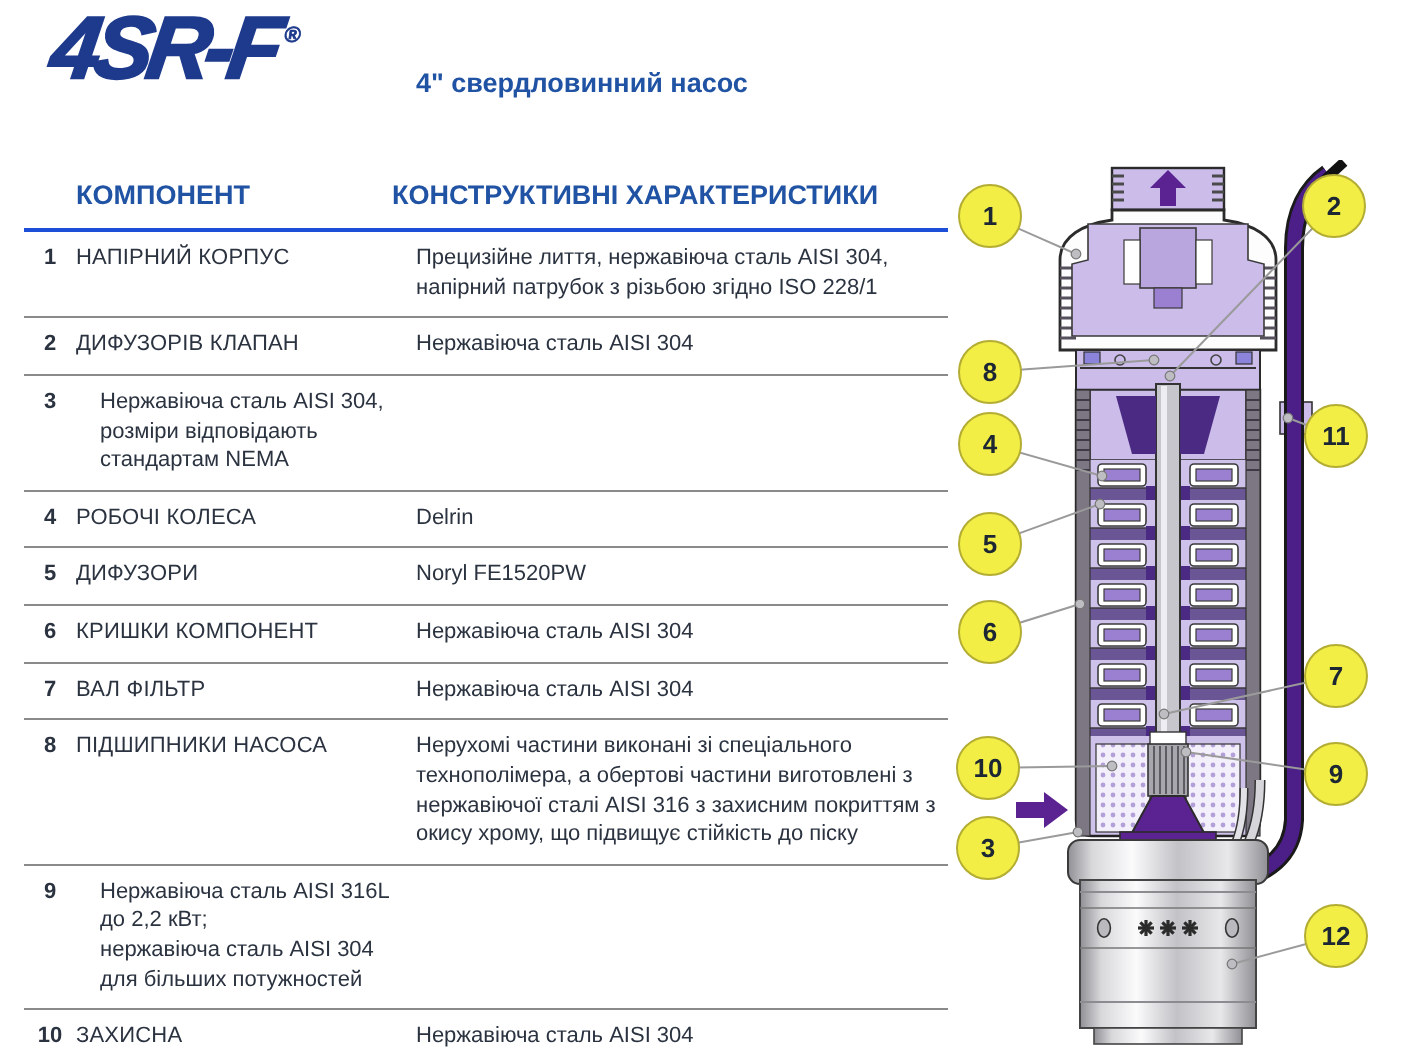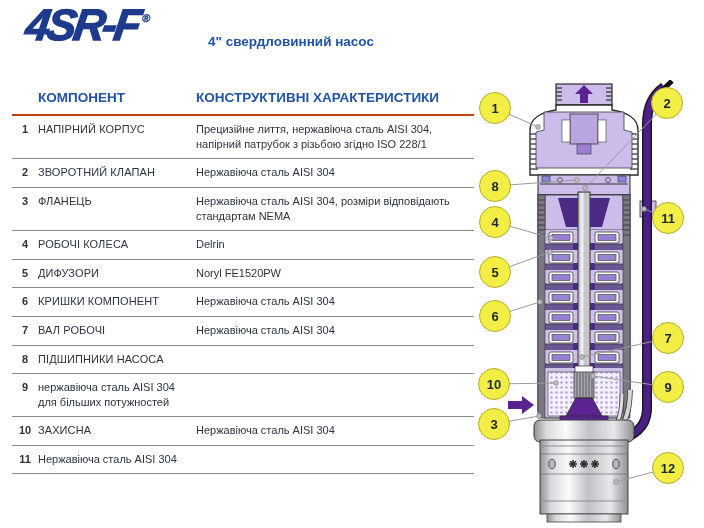--- a/index.html
+++ b/index.html
@@ -12,29 +12,29 @@
   .logo{position:absolute;left:26px;top:0px;color:var(--logo_navy,#1e3a8c);
     font-style:italic;font-weight:bold;font-size:44px;letter-spacing:-3px;
     transform:skewX(-8deg);-webkit-text-stroke:1.3px currentColor;}
   .logo-reg{font-size:11px;letter-spacing:0;-webkit-text-stroke:0.4px currentColor;
     vertical-align:18px;margin-left:3px;}
   .subtitle{position:absolute;left:208px;top:34px;font-size:13.5px;font-weight:bold;
     color:var(--header_blue,#2053a4);}
   
   .spec-table{position:absolute;left:12px;top:90px;width:462px;}
   .thead{display:grid;grid-template-columns:26px 158px 1fr;
-    padding-bottom:9px;border-bottom:2px solid #c2410c;}
+    padding-bottom:9px;border-bottom:2px solid #1d4ed8;}
   .thead div{font-size:13.5px;font-weight:bold;color:var(--header_blue,#2053a4);}
   .th-comp{grid-column:2;}
   .th-char{grid-column:3;}
   .trow{display:grid;grid-template-columns:26px 158px 1fr;
     padding:6px 0 7px;border-bottom:1.5px solid var(--divider_gray,#8a8a8a);}
   .tnum{font-size:11px;font-weight:bold;text-align:center;line-height:1.3;}
   .tname{font-size:11px;font-weight:normal;line-height:1.3;padding-right:8px;letter-spacing:.1px;}
-  .tdesc{font-size:11px;line-height:1.33;}
+  .tdesc{font-size:11px;line-height:1.33;margin-left:12px;}
   
   .diagram{position:absolute;left:474px;top:80px;width:230px;height:448px;}
   .co-line{stroke:#9a9a9a;stroke-width:1;}
   .co-dot{fill:#bdbdc2;stroke:#777;stroke-width:.6;}
   .co-circle{fill:var(--callout_yellow,#f2ee46);stroke:var(--callout_border,#b3ad33);stroke-width:1;}
   .co-num{fill:#1c2733;font-family:"Liberation Sans",sans-serif;font-size:13px;font-weight:bold;
     text-anchor:middle;}
   .dkpurple{fill:var(--pump_dark_purple,#5b2292);}
 </style>
 </head>
@@ -51,28 +51,27 @@
   <div id="table-body">
       <div class="trow">
         <div class="tnum">1</div>
         <div class="tname">НАПІРНИЙ КОРПУС</div>
         <div class="tdesc">
           <div>Прецизійне лиття, нержавіюча сталь AISI 304, напірний патрубок з різьбою згідно ISO 228/1</div>
         </div>
       </div>
       <div class="trow">
         <div class="tnum">2</div>
-        <div class="tname">ЗВОРОТНИЙ КЛАПАН</div>
+        <div class="tname">ДИФУЗОРІВ КЛАПАН</div>
         <div class="tdesc">
           <div>Нержавіюча сталь AISI 304</div>
         </div>
       </div>
       <div class="trow">
         <div class="tnum">3</div>
-        <div class="tname">ФЛАНЕЦЬ</div>
         <div class="tdesc">
           <div>Нержавіюча сталь AISI 304, розміри відповідають стандартам NEMA</div>
         </div>
       </div>
       <div class="trow">
         <div class="tnum">4</div>
         <div class="tname">РОБОЧІ КОЛЕСА</div>
         <div class="tdesc">
           <div>Delrin</div>
         </div>
@@ -86,32 +85,36 @@
       </div>
       <div class="trow">
         <div class="tnum">6</div>
         <div class="tname">КРИШКИ КОМПОНЕНТ</div>
         <div class="tdesc">
           <div>Нержавіюча сталь AISI 304</div>
         </div>
       </div>
       <div class="trow">
         <div class="tnum">7</div>
-        <div class="tname">ВАЛ РОБОЧІ</div>
+        <div class="tname">ВАЛ ФІЛЬТР</div>
         <div class="tdesc">
           <div>Нержавіюча сталь AISI 304</div>
         </div>
       </div>
       <div class="trow">
         <div class="tnum">8</div>
         <div class="tname">ПІДШИПНИКИ НАСОСА</div>
+        <div class="tdesc">
+          <div>Нерухомі частини виконані зі спеціального технополімера, а обертові частини виготовлені з нержавіючої сталі AISI 316 з захисним покриттям з окису хрому, що підвищує стійкість до піску</div>
+        </div>
       </div>
       <div class="trow">
         <div class="tnum">9</div>
         <div class="tdesc">
+          <div>Нержавіюча сталь AISI 316L до 2,2 кВт;</div>
           <div>нержавіюча сталь AISI 304 для більших потужностей</div>
         </div>
       </div>
       <div class="trow">
         <div class="tnum">10</div>
         <div class="tname">ЗАХИСНА</div>
         <div class="tdesc">
           <div>Нержавіюча сталь AISI 304</div>
         </div>
       </div>

